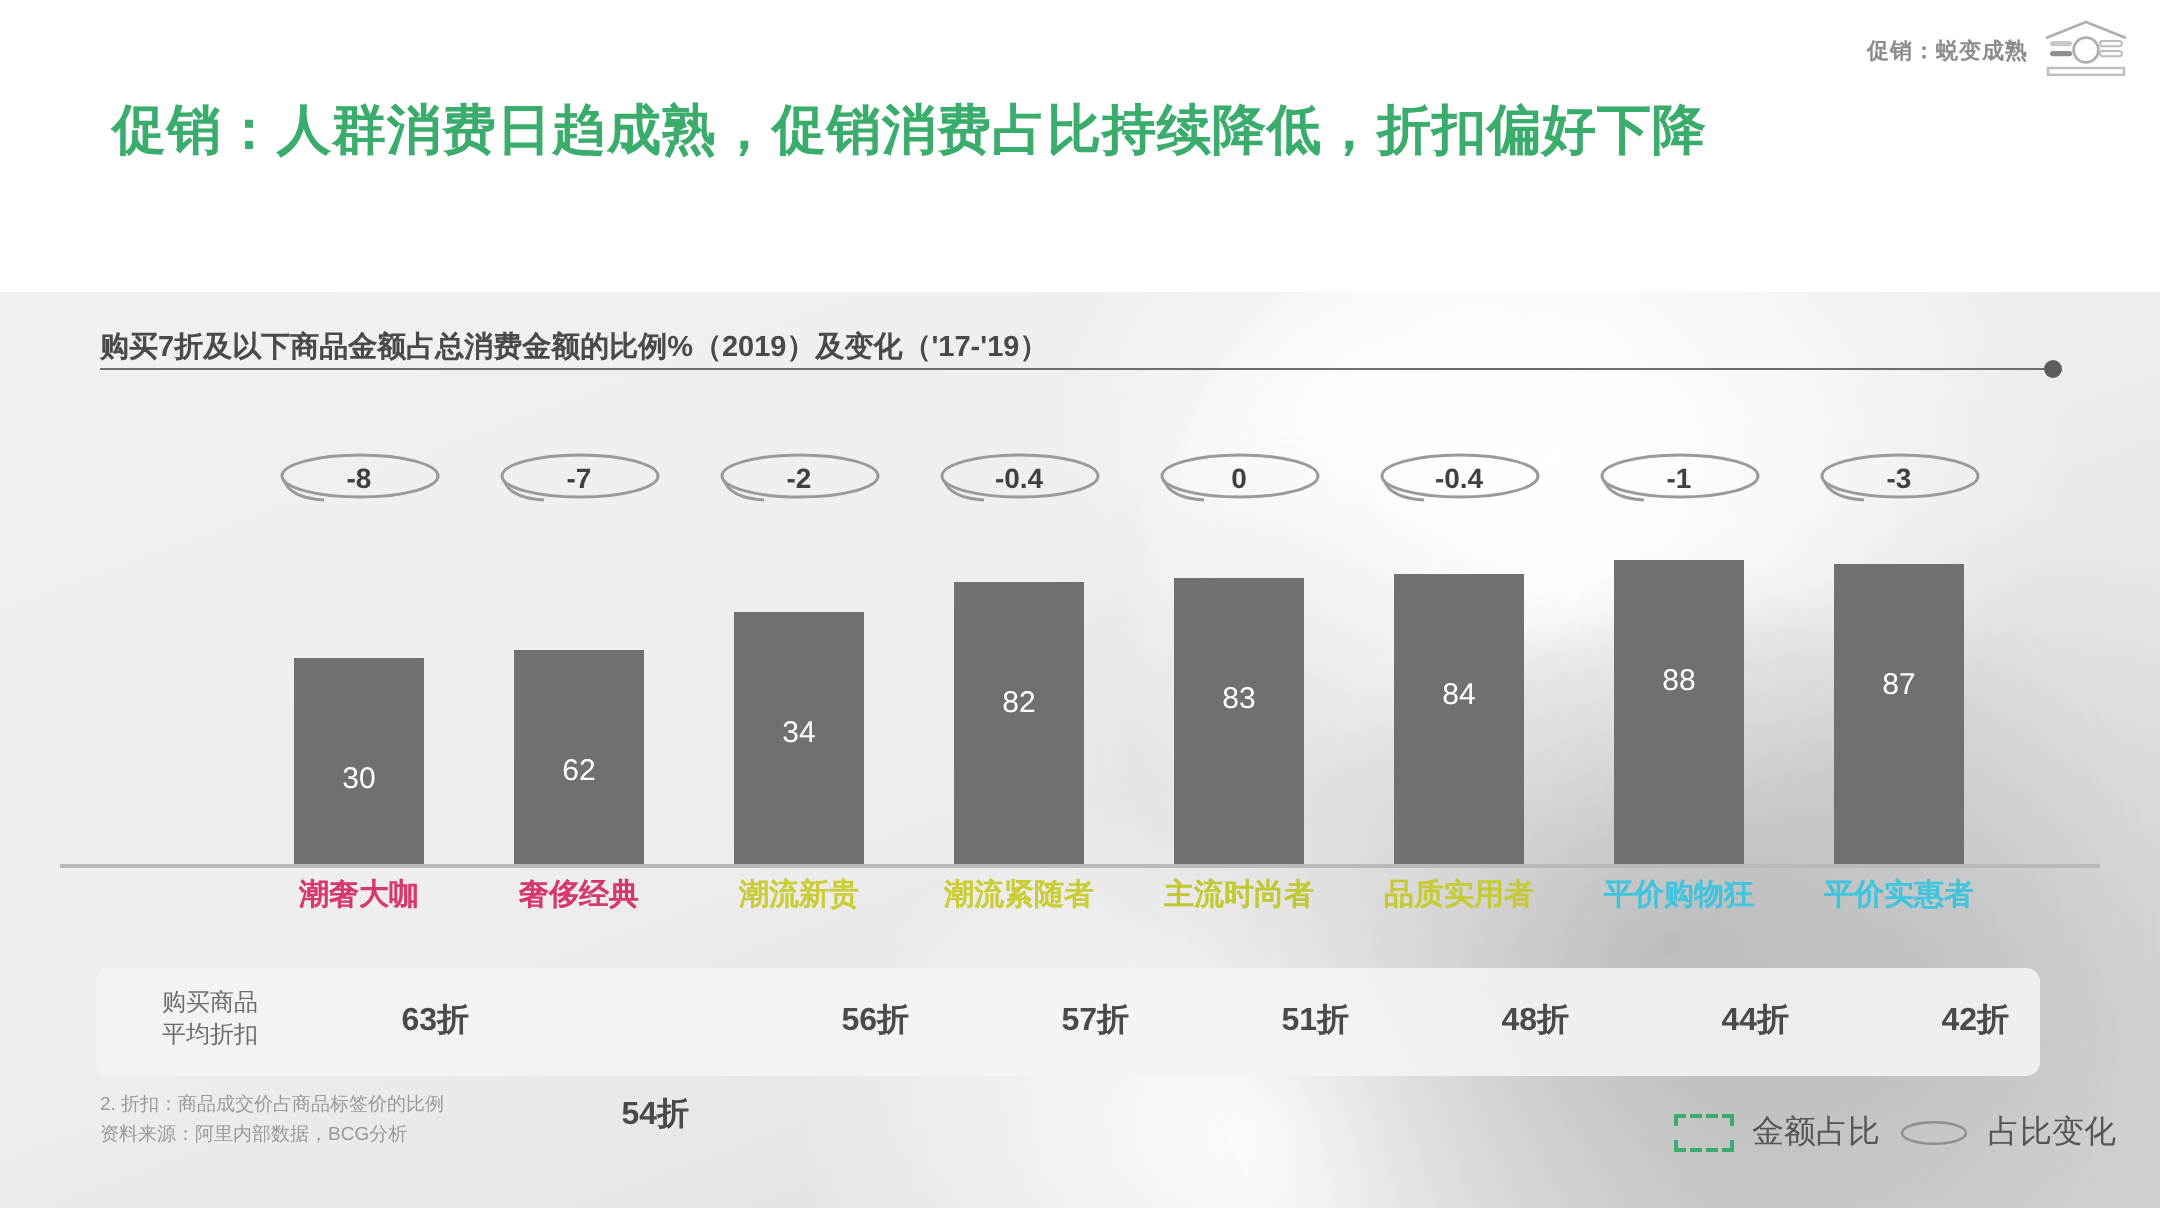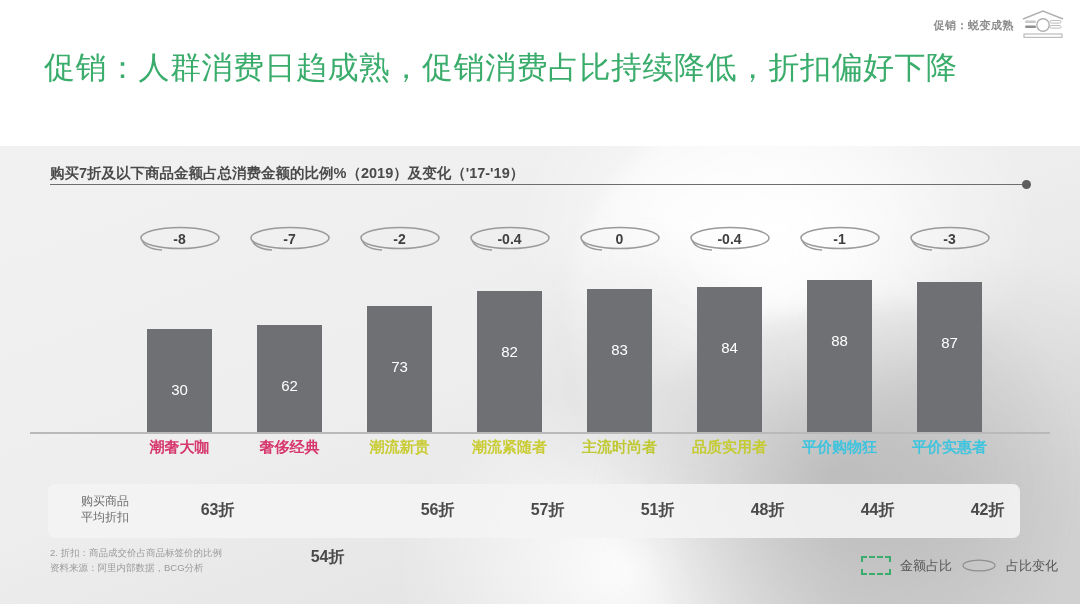--- a/index.html
+++ b/index.html
@@ -18,22 +18,22 @@
   .brand{
     position:absolute;right:14px;top:10px;
     display:flex;align-items:center;gap:6px;font-weight:bold;
   }
   .brand-text{
     font-size:11px;color:#8c8c8c;letter-spacing:.5px;white-space:nowrap;
   }
   .brand-logo{width:46px;height:30px;display:block;}
 
   .title{
-    position:absolute;left:44px;top:48px;width:960px;
-    font-size:31px;line-height:1.28;font-weight:400;
+    position:absolute;left:56px;top:48px;width:960px;
+    font-size:27px;line-height:1.28;font-weight:700;
     color:#3aac6b;letter-spacing:.5px;
   }
 
   
   .body{
     position:absolute;left:0;top:146px;width:1080px;height:458px;
     background:
       radial-gradient(ellipse 420px 300px at 72% 18%, rgba(255,255,255,.95) 0%, rgba(255,255,255,0) 62%),
       radial-gradient(ellipse 520px 420px at 88% 78%, rgba(178,178,178,.50) 0%, rgba(178,178,178,0) 60%),
       radial-gradient(ellipse 380px 300px at 58% 92%, rgba(255,255,255,.9) 0%, rgba(255,255,255,0) 60%),
@@ -122,21 +122,21 @@
   }
   .notes div{white-space:nowrap;}
 
   
   .legend{
     position:absolute;right:22px;top:410px;display:flex;align-items:center;gap:9px;
   }
   .lg-swatch{
     width:26px;height:15px;border:2px dashed #3aac6b;background:transparent;
   }
-  .lg-text{font-size:13px;color:#555;white-space:nowrap;}
+  .lg-text{font-size:16px;color:#555;white-space:nowrap;}
   .lg-oval{width:36px;height:15px;}
 </style>
 </head>
 <body>
 
 <div class="slide">
 
   <div class="header">
 
     <div class="brand">
@@ -224,21 +224,21 @@
       </div>
 
     <div class="chart" id="chart">
         <div class="bar" style="left: 147px; height: 103.488px; background: rgb(110, 112, 115);">
           <div class="bar-value">30</div>
         </div>
         <div class="bar" style="left: 257px; height: 106.938px; background: rgb(110, 112, 115);">
           <div class="bar-value">62</div>
         </div>
         <div class="bar" style="left: 367px; height: 125.91px; background: rgb(110, 112, 115);">
-          <div class="bar-value">73</div>
+          <div class="bar-value">34</div>
         </div>
         <div class="bar" style="left: 477px; height: 141.434px; background: rgb(110, 112, 115);">
           <div class="bar-value">82</div>
         </div>
         <div class="bar" style="left: 587px; height: 143.158px; background: rgb(110, 112, 115);">
           <div class="bar-value">83</div>
         </div>
         <div class="bar" style="left: 697px; height: 144.883px; background: rgb(110, 112, 115);">
           <div class="bar-value">84</div>
         </div>

